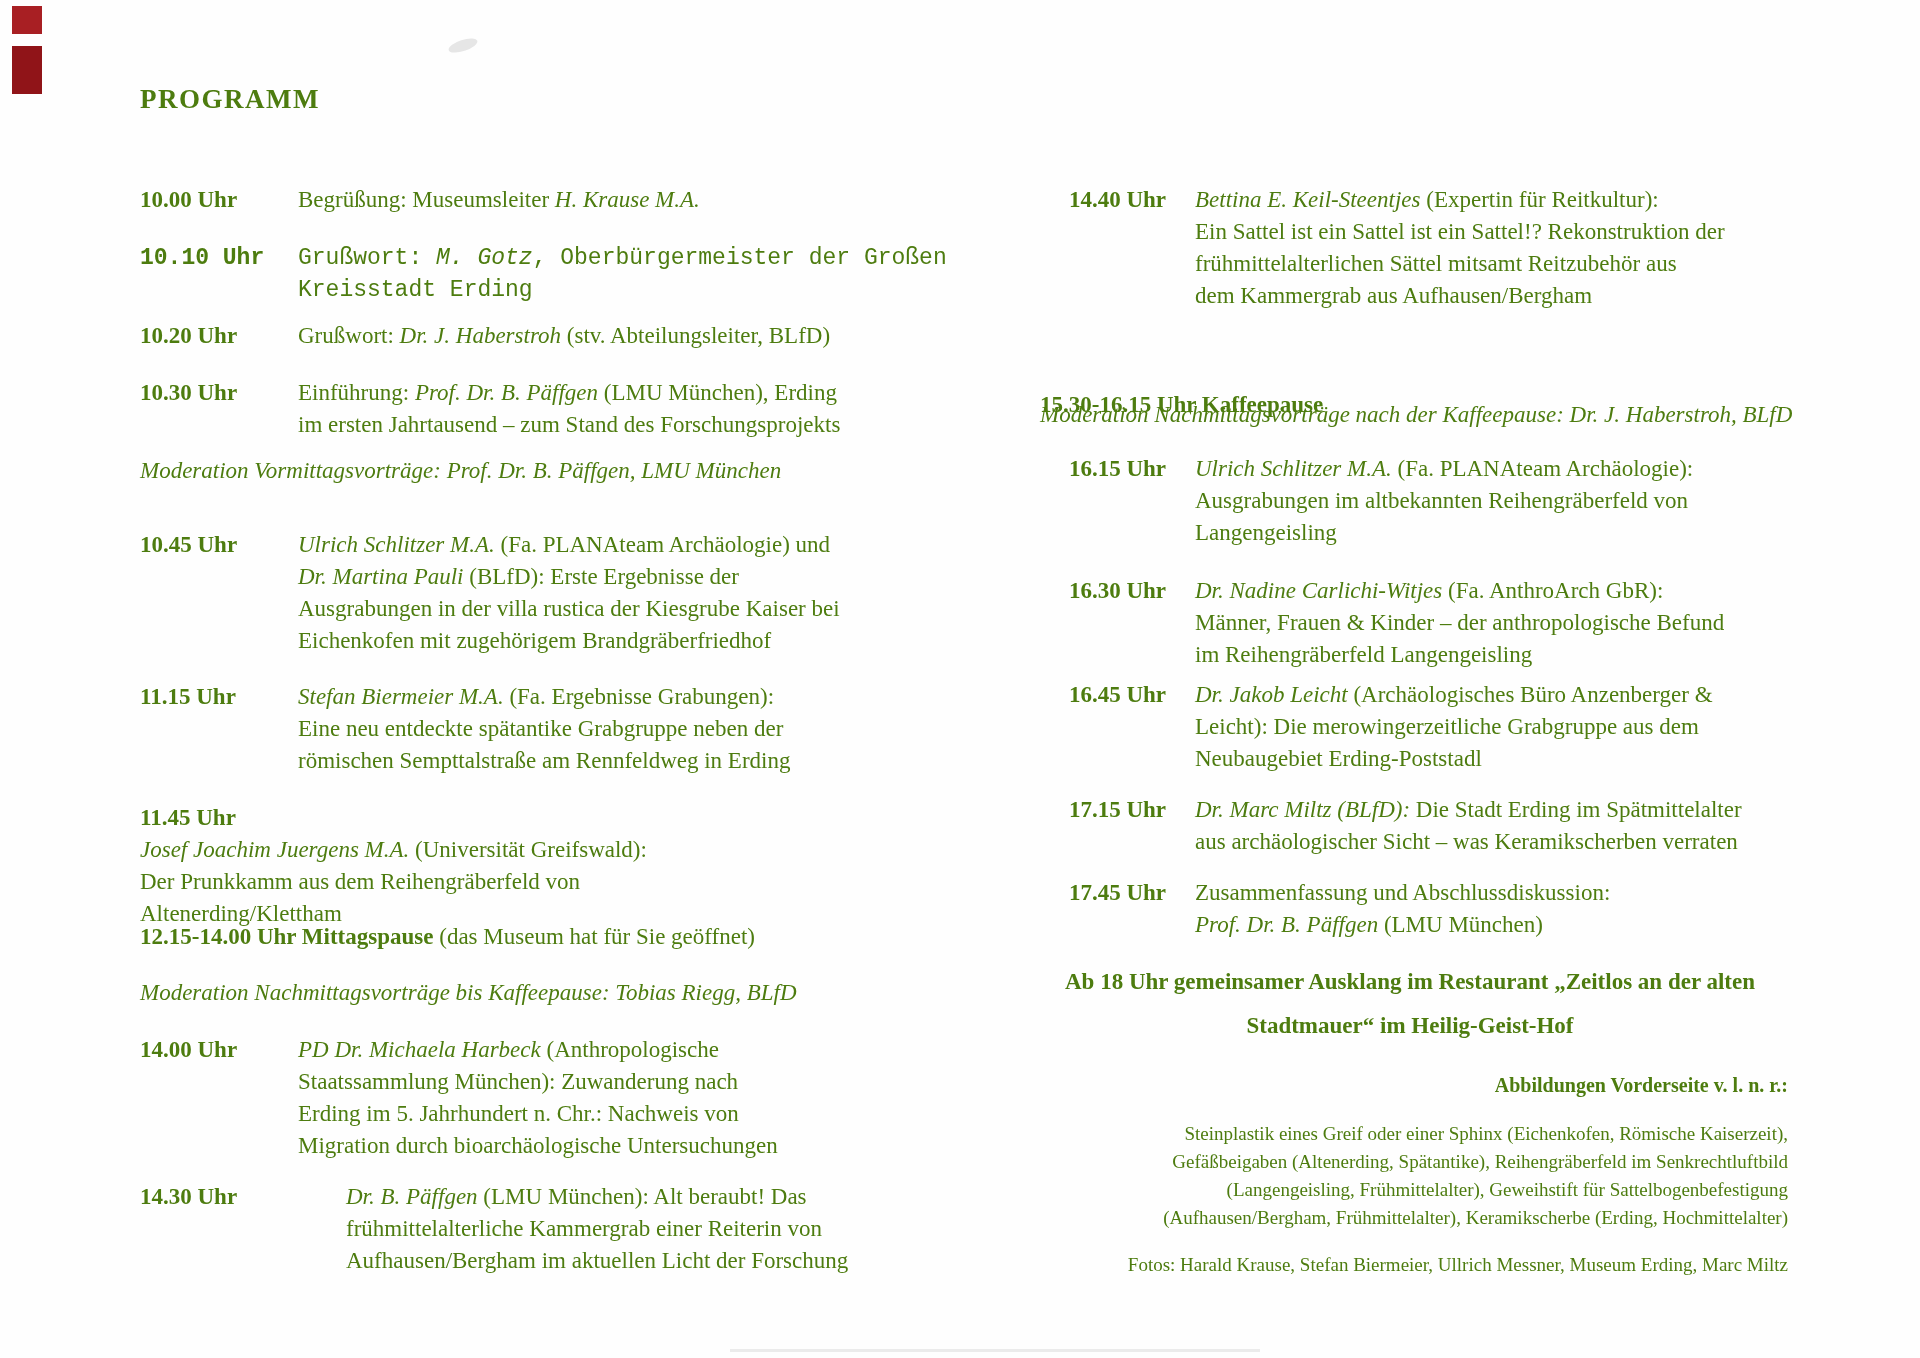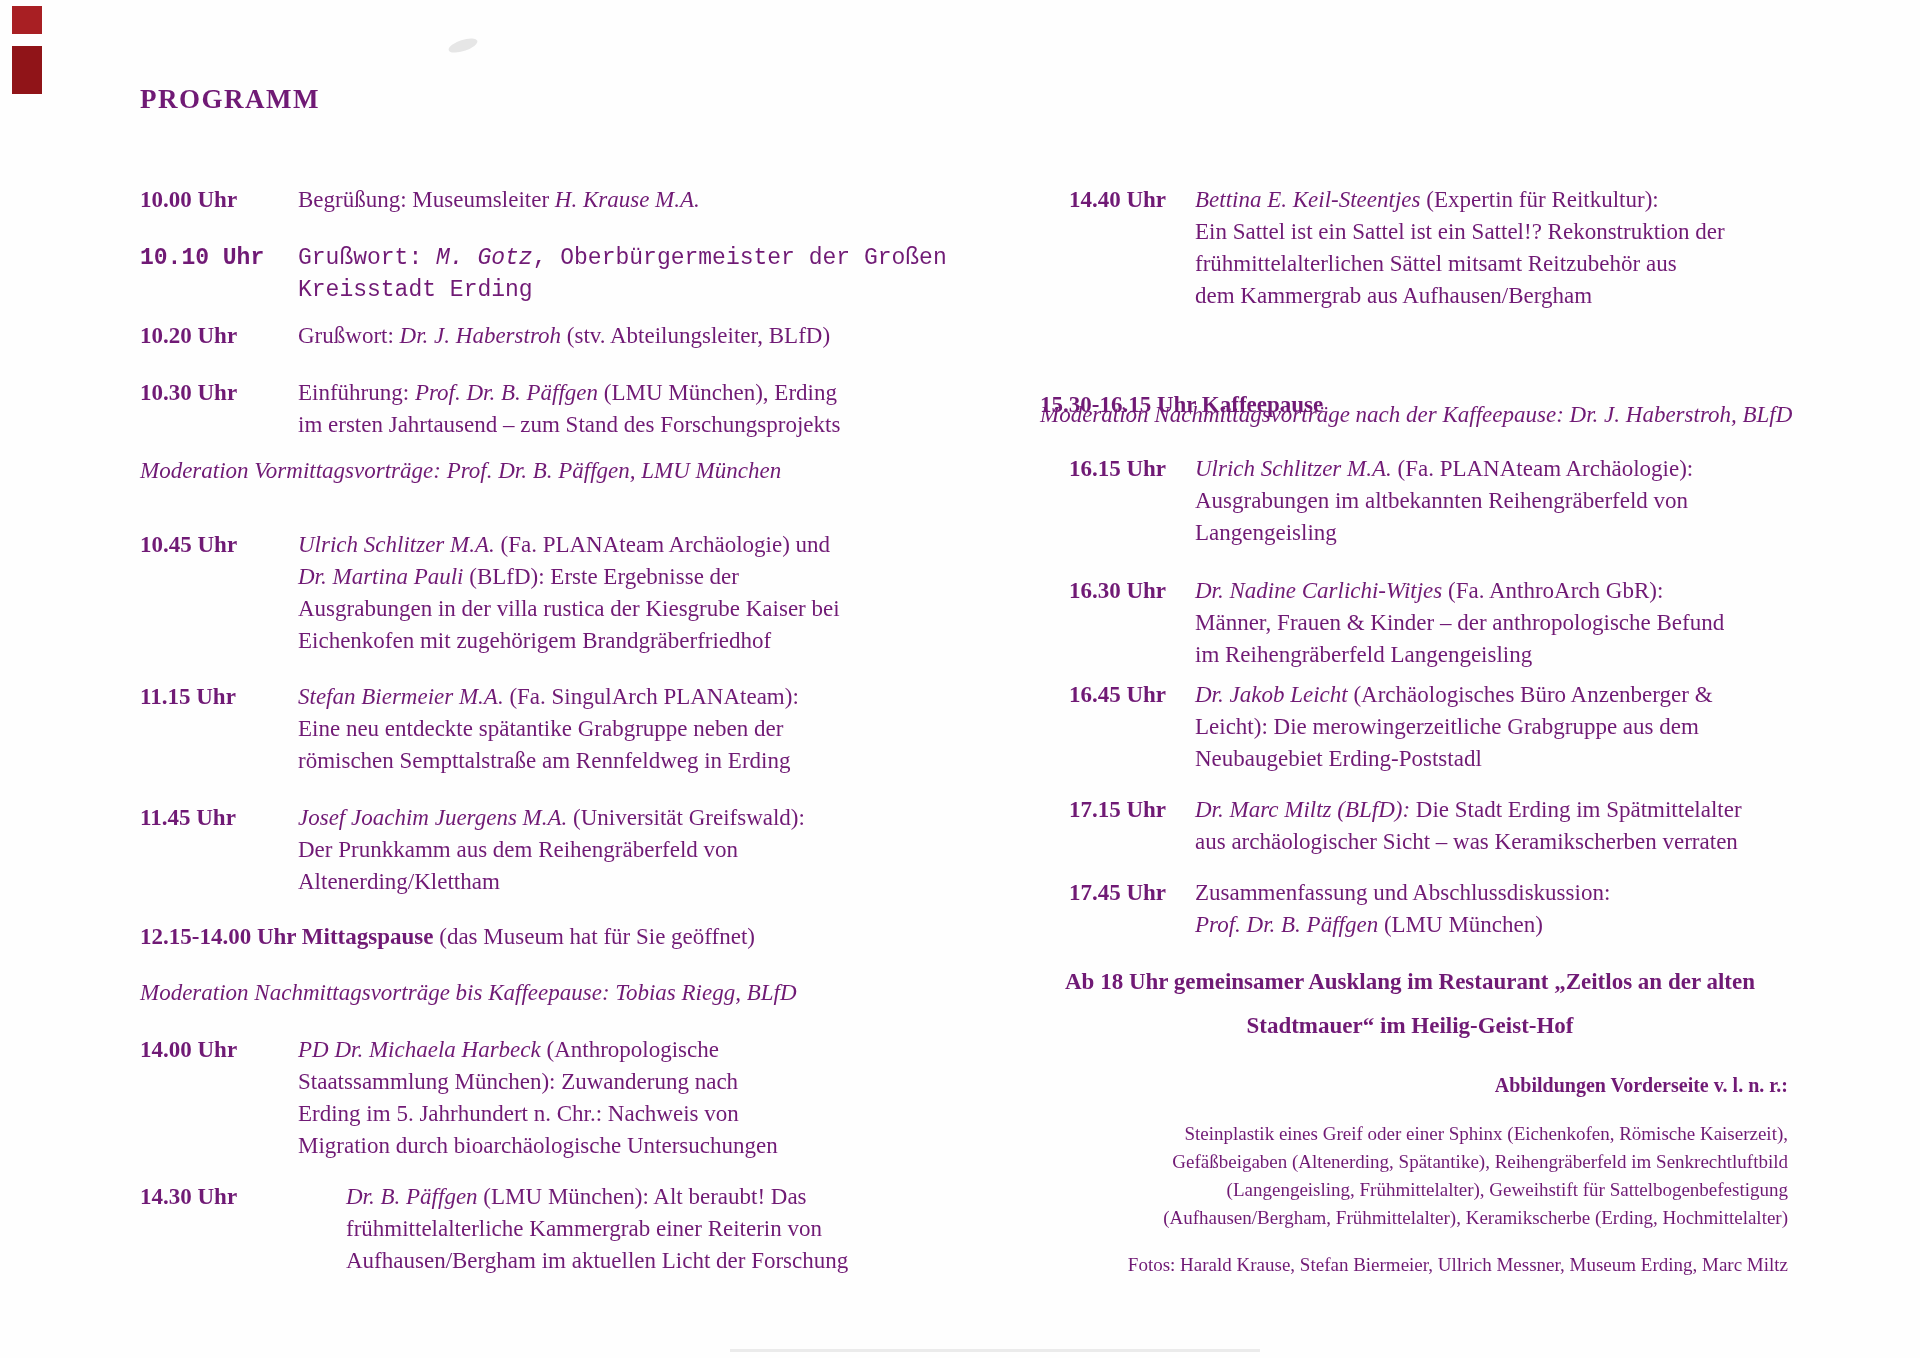--- a/index.html
+++ b/index.html
@@ -9,21 +9,21 @@
     height: 1358px;
     background: #fefefe;
     overflow: hidden;
   }
   .page {
     position: relative;
     width: 1920px;
     height: 1358px;
     background: #fefefe;
     font-family: "Liberation Serif", "DejaVu Serif", serif;
-    color: #701a75;
+    color: #4d7c0f;
   }
   .abs { position: absolute; }
   .title {
     font-size: 27px;
     font-weight: bold;
     letter-spacing: 1.5px;
   }
   .entry {
     display: flex;
     align-items: flex-start;
@@ -112,27 +112,27 @@
         <div class="tl"><span class="s-i">Ulrich Schlitzer M.A.</span><span class="s-r"> (Fa. PLANAteam Archäologie) und</span></div>
         <div class="tl"><span class="s-i">Dr. Martina Pauli</span><span class="s-r"> (BLfD): Erste Ergebnisse der</span></div>
         <div class="tl"><span class="s-r">Ausgrabungen in der villa rustica der Kiesgrube Kaiser bei</span></div>
         <div class="tl"><span class="s-r">Eichenkofen mit zugehörigem Brandgräberfriedhof</span></div>
       </div>
   </div>
 
   <div class="abs entry left-col" style="left:140px; top:681px;">
     <div class="time">11.15 Uhr</div>
     <div class="body">
-        <div class="tl"><span class="s-i">Stefan Biermeier M.A.</span><span class="s-r"> (Fa. SingulArch PLANAteam):</span></div>
+        <div class="tl"><span class="s-i">Stefan Biermeier M.A.</span><span class="s-r"> (Fa. Ergebnisse Grabungen):</span></div>
         <div class="tl"><span class="s-r">Eine neu entdeckte spätantike Grabgruppe neben der</span></div>
         <div class="tl"><span class="s-r">römischen Sempttalstraße am Rennfeldweg in Erding</span></div>
       </div>
   </div>
 
-  <div class="abs entry left-col" style="left:140px; top:802px;">
+  <div class="abs entry left-col" style="left:140px; top:802px;flex-direction:column;">
     <div class="time">11.45 Uhr</div>
     <div class="body">
         <div class="tl"><span class="s-i">Josef Joachim Juergens M.A.</span><span class="s-r"> (Universität Greifswald):</span></div>
         <div class="tl"><span class="s-r">Der Prunkkamm aus dem Reihengräberfeld von</span></div>
         <div class="tl"><span class="s-r">Altenerding/Klettham</span></div>
       </div>
   </div>
 
   <div class="abs note" style="left:140px; top:921px;">
       <div class="tl"><span class="s-b">12.15-14.00 Uhr Mittagspause </span><span class="s-r">(das Museum hat für Sie geöffnet)</span></div>

